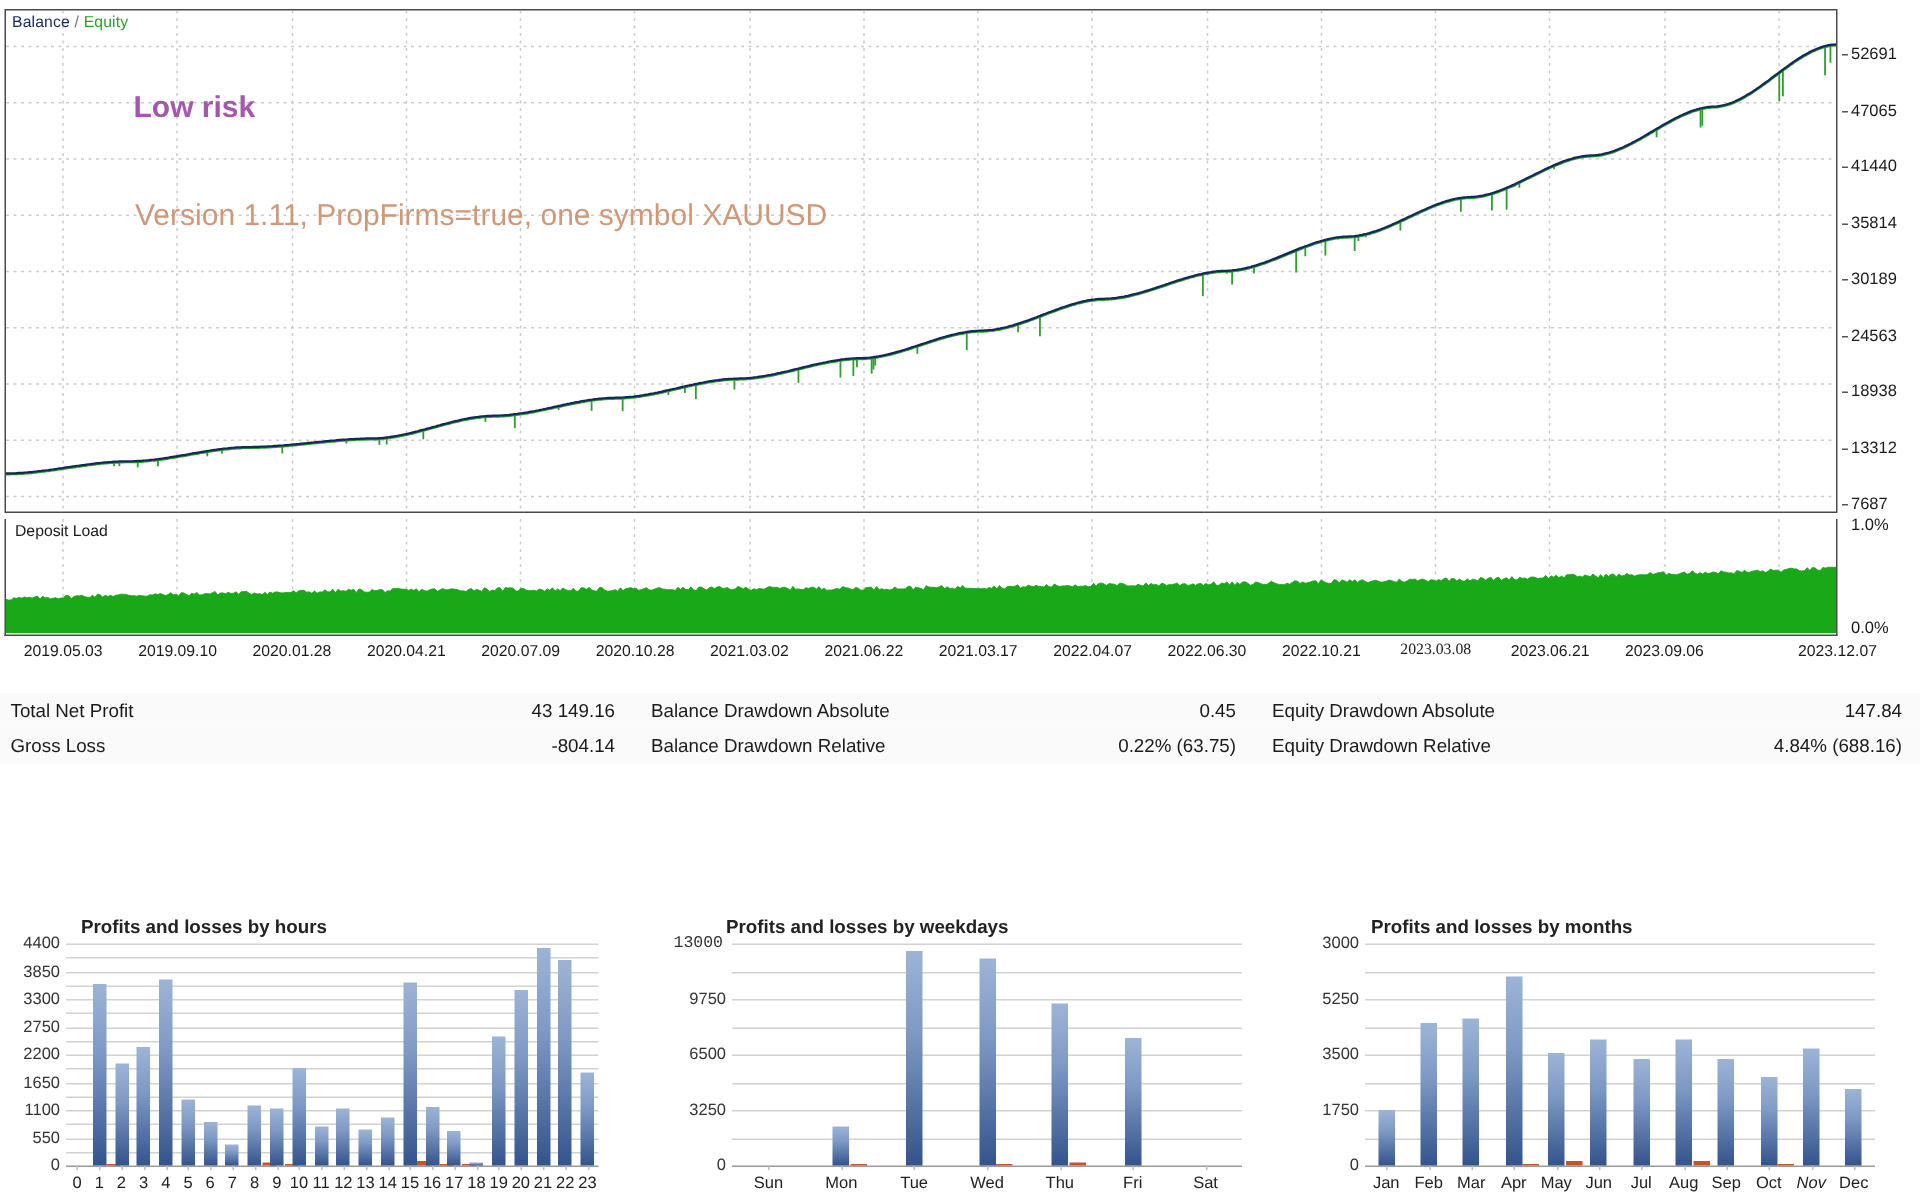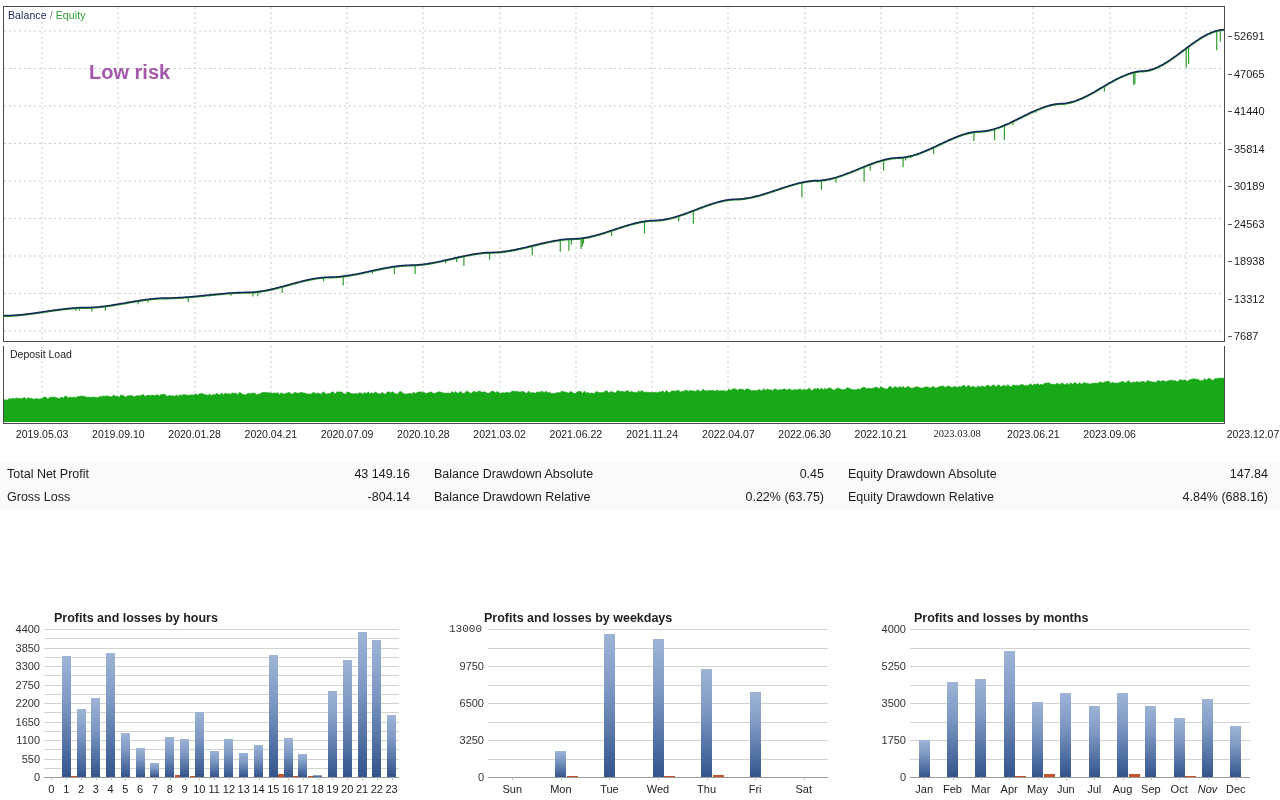--- a/index.html
+++ b/index.html
@@ -199,20 +199,21 @@
           <line x1="1216.3" x2="1216.3" y1="22.9" y2="34.8" stroke="#2e9e2e" stroke-width="1.2"></line>
           <path d="M0.0,309.2L1.2,309.2L2.4,309.2L3.7,309.1L4.9,309.1L6.1,309.1L7.3,309.0L8.5,308.9L9.8,308.9L11.0,308.8L12.2,308.7L13.4,308.6L14.6,308.5L15.9,308.4L17.1,308.3L18.3,308.1L19.5,308.0L20.7,307.9L22.0,307.7L23.2,307.6L24.4,307.4L25.6,307.3L26.8,307.1L28.1,307.0L29.3,306.8L30.5,306.6L31.7,306.5L32.9,306.3L34.2,306.1L35.4,305.9L36.6,305.8L37.8,305.6L39.0,305.4L40.3,305.2L41.5,305.0L42.7,304.9L43.9,304.7L45.1,304.5L46.4,304.3L47.6,304.1L48.8,304.0L50.0,303.8L51.2,303.6L52.5,303.5L53.7,303.3L54.9,303.1L56.1,303.0L57.3,302.8L58.6,302.7L59.8,302.5L61.0,302.4L62.2,302.3L63.4,302.1L64.7,302.0L65.9,301.9L67.1,301.8L68.3,301.7L69.5,301.6L70.8,301.5L72.0,301.4L73.2,301.3L74.4,301.3L75.6,301.2L76.9,301.2L78.1,301.2L79.3,301.1L80.5,301.1L81.7,301.1L83.0,301.1L84.2,301.1L85.4,301.0L86.6,301.0L87.8,300.9L89.1,300.9L90.3,300.8L91.5,300.7L92.7,300.6L93.9,300.5L95.2,300.4L96.4,300.2L97.6,300.1L98.8,300.0L100.0,299.8L101.3,299.7L102.5,299.5L103.7,299.3L104.9,299.2L106.1,299.0L107.4,298.8L108.6,298.6L109.8,298.4L111.0,298.2L112.2,298.0L113.5,297.8L114.7,297.6L115.9,297.4L117.1,297.2L118.3,297.0L119.6,296.8L120.8,296.6L122.0,296.4L123.2,296.1L124.4,295.9L125.7,295.7L126.9,295.5L128.1,295.3L129.3,295.1L130.5,294.9L131.8,294.7L133.0,294.5L134.2,294.3L135.4,294.1L136.6,293.9L137.9,293.7L139.1,293.5L140.3,293.4L141.5,293.2L142.7,293.0L144.0,292.9L145.2,292.7L146.4,292.6L147.6,292.5L148.8,292.3L150.1,292.2L151.3,292.1L152.5,292.0L153.7,291.9L154.9,291.8L156.2,291.8L157.4,291.7L158.6,291.6L159.8,291.6L161.0,291.6L162.3,291.6L163.5,291.6L164.7,291.5L165.9,291.5L167.1,291.5L168.4,291.5L169.6,291.4L170.8,291.4L172.0,291.3L173.2,291.3L174.5,291.2L175.7,291.2L176.9,291.1L178.1,291.0L179.3,290.9L180.6,290.8L181.8,290.7L183.0,290.7L184.2,290.6L185.4,290.5L186.7,290.4L187.9,290.3L189.1,290.1L190.3,290.0L191.5,289.9L192.8,289.8L194.0,289.7L195.2,289.6L196.4,289.4L197.6,289.3L198.9,289.2L200.1,289.1L201.3,288.9L202.5,288.8L203.7,288.7L205.0,288.6L206.2,288.4L207.4,288.3L208.6,288.2L209.8,288.1L211.1,288.0L212.3,287.8L213.5,287.7L214.7,287.6L215.9,287.5L217.2,287.4L218.4,287.3L219.6,287.2L220.8,287.0L222.0,286.9L223.3,286.8L224.5,286.7L225.7,286.7L226.9,286.6L228.1,286.5L229.4,286.4L230.6,286.3L231.8,286.3L233.0,286.2L234.2,286.1L235.5,286.1L236.7,286.0L237.9,286.0L239.1,286.0L240.3,285.9L241.6,285.9L242.8,285.9L244.0,285.9L245.2,285.9L246.4,285.8L247.7,285.8L248.9,285.7L250.1,285.6L251.3,285.5L252.5,285.4L253.8,285.2L255.0,285.1L256.2,284.9L257.4,284.7L258.6,284.5L259.9,284.3L261.1,284.1L262.3,283.9L263.5,283.6L264.7,283.4L266.0,283.1L267.2,282.9L268.4,282.6L269.6,282.3L270.8,282.0L272.1,281.7L273.3,281.4L274.5,281.1L275.7,280.7L276.9,280.4L278.2,280.1L279.4,279.8L280.6,279.4L281.8,279.1L283.0,278.8L284.3,278.4L285.5,278.1L286.7,277.8L287.9,277.4L289.1,277.1L290.4,276.7L291.6,276.4L292.8,276.1L294.0,275.8L295.2,275.5L296.5,275.1L297.7,274.8L298.9,274.5L300.1,274.2L301.3,274.0L302.6,273.7L303.8,273.4L305.0,273.1L306.2,272.9L307.4,272.7L308.7,272.4L309.9,272.2L311.1,272.0L312.3,271.8L313.5,271.6L314.8,271.5L316.0,271.3L317.2,271.2L318.4,271.1L319.6,271.0L320.9,270.9L322.1,270.8L323.3,270.8L324.5,270.7L325.7,270.7L327.0,270.7L328.2,270.7L329.4,270.6L330.6,270.5L331.8,270.5L333.1,270.4L334.3,270.3L335.5,270.2L336.7,270.0L337.9,269.9L339.2,269.7L340.4,269.6L341.6,269.4L342.8,269.2L344.0,269.1L345.3,268.9L346.5,268.7L347.7,268.5L348.9,268.2L350.1,268.0L351.4,267.8L352.6,267.6L353.8,267.3L355.0,267.1L356.2,266.8L357.5,266.6L358.7,266.3L359.9,266.1L361.1,265.8L362.3,265.5L363.6,265.3L364.8,265.0L366.0,264.7L367.2,264.5L368.4,264.2L369.7,264.0L370.9,263.7L372.1,263.4L373.3,263.2L374.5,262.9L375.8,262.7L377.0,262.4L378.2,262.2L379.4,261.9L380.6,261.7L381.9,261.5L383.1,261.2L384.3,261.0L385.5,260.8L386.7,260.6L388.0,260.4L389.2,260.2L390.4,260.1L391.6,259.9L392.8,259.7L394.1,259.6L395.3,259.4L396.5,259.3L397.7,259.2L398.9,259.1L400.2,259.0L401.4,258.9L402.6,258.9L403.8,258.8L405.0,258.8L406.3,258.7L407.5,258.7L408.7,258.7L409.9,258.7L411.1,258.6L412.4,258.5L413.6,258.4L414.8,258.3L416.0,258.2L417.2,258.1L418.5,258.0L419.7,257.8L420.9,257.6L422.1,257.5L423.3,257.3L424.6,257.1L425.8,256.9L427.0,256.7L428.2,256.5L429.4,256.2L430.7,256.0L431.9,255.8L433.1,255.5L434.3,255.3L435.5,255.0L436.8,254.8L438.0,254.5L439.2,254.2L440.4,253.9L441.6,253.7L442.9,253.4L444.1,253.1L445.3,252.8L446.5,252.6L447.7,252.3L449.0,252.0L450.2,251.7L451.4,251.4L452.6,251.2L453.8,250.9L455.1,250.6L456.3,250.3L457.5,250.1L458.7,249.8L459.9,249.5L461.2,249.3L462.4,249.0L463.6,248.8L464.8,248.6L466.0,248.3L467.3,248.1L468.5,247.9L469.7,247.7L470.9,247.5L472.1,247.3L473.4,247.1L474.6,247.0L475.8,246.8L477.0,246.7L478.2,246.5L479.5,246.4L480.7,246.3L481.9,246.2L483.1,246.1L484.3,246.1L485.6,246.0L486.8,246.0L488.0,246.0L489.2,245.9L490.4,245.9L491.7,245.8L492.9,245.8L494.1,245.7L495.3,245.6L496.5,245.5L497.8,245.4L499.0,245.2L500.2,245.1L501.4,244.9L502.6,244.7L503.9,244.5L505.1,244.3L506.3,244.1L507.5,243.9L508.7,243.7L510.0,243.5L511.2,243.2L512.4,243.0L513.6,242.7L514.8,242.4L516.1,242.2L517.3,241.9L518.5,241.6L519.7,241.3L520.9,241.1L522.2,240.8L523.4,240.5L524.6,240.2L525.8,239.9L527.0,239.6L528.3,239.3L529.5,239.0L530.7,238.7L531.9,238.4L533.1,238.1L534.4,237.8L535.6,237.5L536.8,237.2L538.0,236.9L539.2,236.6L540.5,236.4L541.7,236.1L542.9,235.8L544.1,235.6L545.3,235.3L546.6,235.1L547.8,234.8L549.0,234.6L550.2,234.4L551.4,234.2L552.7,234.0L553.9,233.8L555.1,233.6L556.3,233.4L557.5,233.2L558.8,233.1L560.0,232.9L561.2,232.8L562.4,232.7L563.6,232.6L564.9,232.5L566.1,232.5L567.3,232.4L568.5,232.4L569.7,232.4L571.0,232.3L572.2,232.3L573.4,232.2L574.6,232.1L575.8,232.0L577.1,231.8L578.3,231.7L579.5,231.5L580.7,231.3L581.9,231.1L583.2,230.9L584.4,230.6L585.6,230.4L586.8,230.1L588.0,229.8L589.3,229.5L590.5,229.2L591.7,228.9L592.9,228.5L594.1,228.2L595.4,227.9L596.6,227.5L597.8,227.1L599.0,226.8L600.2,226.4L601.5,226.0L602.7,225.6L603.9,225.2L605.1,224.8L606.3,224.4L607.6,224.0L608.8,223.6L610.0,223.2L611.2,222.8L612.4,222.4L613.7,222.0L614.9,221.6L616.1,221.2L617.3,220.8L618.5,220.4L619.8,220.0L621.0,219.6L622.2,219.2L623.4,218.9L624.6,218.5L625.9,218.2L627.1,217.8L628.3,217.5L629.5,217.2L630.7,216.9L632.0,216.6L633.2,216.3L634.4,216.0L635.6,215.7L636.8,215.5L638.1,215.3L639.3,215.1L640.5,214.9L641.7,214.7L642.9,214.5L644.2,214.4L645.4,214.3L646.6,214.2L647.8,214.1L649.0,214.0L650.3,214.0L651.5,214.0L652.7,213.9L653.9,213.8L655.1,213.7L656.4,213.6L657.6,213.5L658.8,213.3L660.0,213.1L661.2,212.9L662.5,212.7L663.7,212.4L664.9,212.1L666.1,211.9L667.3,211.6L668.6,211.2L669.8,210.9L671.0,210.6L672.2,210.2L673.4,209.8L674.7,209.4L675.9,209.0L677.1,208.6L678.3,208.2L679.5,207.8L680.8,207.4L682.0,206.9L683.2,206.5L684.4,206.0L685.6,205.6L686.9,205.1L688.1,204.6L689.3,204.2L690.5,203.7L691.7,203.2L693.0,202.8L694.2,202.3L695.4,201.8L696.6,201.4L697.8,200.9L699.1,200.5L700.3,200.0L701.5,199.6L702.7,199.1L703.9,198.7L705.2,198.3L706.4,197.9L707.6,197.5L708.8,197.1L710.0,196.7L711.3,196.3L712.5,196.0L713.7,195.6L714.9,195.3L716.1,195.0L717.4,194.7L718.6,194.4L719.8,194.2L721.0,193.9L722.2,193.7L723.5,193.5L724.7,193.3L725.9,193.2L727.1,193.0L728.3,192.9L729.6,192.9L730.8,192.8L732.0,192.8L733.2,192.7L734.4,192.7L735.7,192.6L736.9,192.5L738.1,192.4L739.3,192.3L740.5,192.1L741.8,191.9L743.0,191.7L744.2,191.5L745.4,191.3L746.6,191.0L747.9,190.8L749.1,190.5L750.3,190.2L751.5,189.9L752.7,189.6L754.0,189.3L755.2,189.0L756.4,188.6L757.6,188.3L758.8,187.9L760.1,187.5L761.3,187.2L762.5,186.8L763.7,186.4L764.9,186.0L766.2,185.6L767.4,185.2L768.6,184.8L769.8,184.4L771.0,184.0L772.3,183.6L773.5,183.2L774.7,182.8L775.9,182.3L777.1,181.9L778.4,181.5L779.6,181.1L780.8,180.7L782.0,180.3L783.2,180.0L784.5,179.6L785.7,179.2L786.9,178.8L788.1,178.5L789.3,178.1L790.6,177.8L791.8,177.5L793.0,177.1L794.2,176.8L795.4,176.5L796.7,176.3L797.9,176.0L799.1,175.7L800.3,175.5L801.5,175.3L802.8,175.1L804.0,174.9L805.2,174.7L806.4,174.6L807.6,174.4L808.9,174.3L810.1,174.2L811.3,174.1L812.5,174.1L813.7,174.1L815.0,174.0L816.2,174.0L817.4,173.9L818.6,173.7L819.8,173.6L821.1,173.4L822.3,173.2L823.5,173.0L824.7,172.7L825.9,172.5L827.2,172.2L828.4,171.9L829.6,171.6L830.8,171.2L832.0,170.9L833.3,170.5L834.5,170.1L835.7,169.7L836.9,169.3L838.1,168.9L839.4,168.5L840.6,168.0L841.8,167.6L843.0,167.1L844.2,166.6L845.5,166.2L846.7,165.7L847.9,165.2L849.1,164.7L850.3,164.2L851.6,163.7L852.8,163.2L854.0,162.7L855.2,162.2L856.4,161.7L857.7,161.2L858.9,160.7L860.1,160.2L861.3,159.7L862.5,159.2L863.8,158.7L865.0,158.3L866.2,157.8L867.4,157.4L868.6,156.9L869.9,156.5L871.1,156.0L872.3,155.6L873.5,155.2L874.7,154.9L876.0,154.5L877.2,154.1L878.4,153.8L879.6,153.5L880.8,153.2L882.1,152.9L883.3,152.6L884.5,152.4L885.7,152.1L886.9,151.9L888.2,151.8L889.4,151.6L890.6,151.5L891.8,151.4L893.0,151.3L894.3,151.3L895.5,151.2L896.7,151.2L897.9,151.1L899.1,151.0L900.4,150.8L901.6,150.6L902.8,150.4L904.0,150.2L905.2,149.9L906.5,149.6L907.7,149.3L908.9,149.0L910.1,148.6L911.3,148.2L912.6,147.9L913.8,147.4L915.0,147.0L916.2,146.6L917.4,146.1L918.7,145.6L919.9,145.1L921.1,144.6L922.3,144.1L923.5,143.6L924.8,143.0L926.0,142.5L927.2,141.9L928.4,141.4L929.6,140.8L930.9,140.2L932.1,139.7L933.3,139.1L934.5,138.5L935.7,137.9L937.0,137.4L938.2,136.8L939.4,136.2L940.6,135.6L941.8,135.1L943.1,134.5L944.3,133.9L945.5,133.4L946.7,132.9L947.9,132.3L949.2,131.8L950.4,131.3L951.6,130.8L952.8,130.3L954.0,129.8L955.3,129.4L956.5,128.9L957.7,128.5L958.9,128.1L960.1,127.7L961.4,127.4L962.6,127.0L963.8,126.7L965.0,126.4L966.2,126.1L967.5,125.9L968.7,125.7L969.9,125.5L971.1,125.3L972.3,125.2L973.6,125.1L974.8,125.0L976.0,125.0L977.2,124.9L978.4,124.8L979.7,124.7L980.9,124.6L982.1,124.4L983.3,124.2L984.5,124.0L985.8,123.7L987.0,123.4L988.2,123.1L989.4,122.8L990.6,122.4L991.9,122.0L993.1,121.6L994.3,121.2L995.5,120.8L996.7,120.3L998.0,119.8L999.2,119.3L1000.4,118.8L1001.6,118.3L1002.8,117.8L1004.1,117.2L1005.3,116.7L1006.5,116.1L1007.7,115.5L1008.9,114.9L1010.2,114.3L1011.4,113.7L1012.6,113.1L1013.8,112.5L1015.0,111.9L1016.3,111.3L1017.5,110.7L1018.7,110.1L1019.9,109.5L1021.1,108.9L1022.4,108.3L1023.6,107.7L1024.8,107.1L1026.0,106.5L1027.2,105.9L1028.5,105.3L1029.7,104.8L1030.9,104.2L1032.1,103.7L1033.3,103.2L1034.6,102.7L1035.8,102.2L1037.0,101.7L1038.2,101.2L1039.4,100.8L1040.7,100.4L1041.9,100.0L1043.1,99.6L1044.3,99.3L1045.5,98.9L1046.8,98.6L1048.0,98.3L1049.2,98.1L1050.4,97.9L1051.6,97.7L1052.9,97.5L1054.1,97.4L1055.3,97.3L1056.5,97.2L1057.7,97.2L1059.0,97.1L1060.2,97.0L1061.4,96.9L1062.6,96.7L1063.8,96.5L1065.1,96.2L1066.3,95.9L1067.5,95.6L1068.7,95.3L1069.9,94.9L1071.2,94.5L1072.4,94.1L1073.6,93.6L1074.8,93.1L1076.0,92.6L1077.3,92.1L1078.5,91.6L1079.7,91.0L1080.9,90.4L1082.1,89.8L1083.4,89.2L1084.6,88.5L1085.8,87.9L1087.0,87.2L1088.2,86.6L1089.5,85.9L1090.7,85.2L1091.9,84.5L1093.1,83.8L1094.3,83.1L1095.6,82.3L1096.8,81.6L1098.0,80.9L1099.2,80.2L1100.4,79.5L1101.7,78.8L1102.9,78.0L1104.1,77.3L1105.3,76.6L1106.5,75.9L1107.8,75.3L1109.0,74.6L1110.2,73.9L1111.4,73.3L1112.6,72.6L1113.9,72.0L1115.1,71.4L1116.3,70.8L1117.5,70.3L1118.7,69.7L1120.0,69.2L1121.2,68.7L1122.4,68.2L1123.6,67.7L1124.8,67.3L1126.1,66.9L1127.3,66.5L1128.5,66.2L1129.7,65.8L1130.9,65.6L1132.2,65.3L1133.4,65.1L1134.6,64.9L1135.8,64.8L1137.0,64.7L1138.3,64.6L1139.5,64.6L1140.7,64.5L1141.9,64.3L1143.1,64.1L1144.4,63.9L1145.6,63.6L1146.8,63.3L1148.0,62.9L1149.2,62.5L1150.5,62.1L1151.7,61.6L1152.9,61.1L1154.1,60.5L1155.3,59.9L1156.6,59.3L1157.8,58.6L1159.0,58.0L1160.2,57.2L1161.4,56.5L1162.7,55.8L1163.9,55.0L1165.1,54.2L1166.3,53.4L1167.5,52.5L1168.8,51.7L1170.0,50.8L1171.2,49.9L1172.4,49.1L1173.6,48.2L1174.9,47.3L1176.1,46.4L1177.3,45.4L1178.5,44.5L1179.7,43.6L1181.0,42.7L1182.2,41.8L1183.4,40.9L1184.6,40.0L1185.8,39.1L1187.1,38.2L1188.3,37.3L1189.5,36.4L1190.7,35.6L1191.9,34.7L1193.2,33.9L1194.4,33.1L1195.6,32.3L1196.8,31.6L1198.0,30.8L1199.3,30.1L1200.5,29.4L1201.7,28.8L1202.9,28.1L1204.1,27.5L1205.4,27.0L1206.6,26.4L1207.8,25.9L1209.0,25.5L1210.2,25.0L1211.5,24.6L1212.7,24.3L1213.9,24.0L1215.1,23.7L1216.3,23.5L1217.6,23.4L1218.8,23.3L1220.0,23.2" fill="none" stroke="#2e9e2e" stroke-width="1.6"></path>
           <path d="M0.0,308.6L1.2,308.6L2.4,308.6L3.7,308.5L4.9,308.5L6.1,308.5L7.3,308.4L8.5,308.3L9.8,308.3L11.0,308.2L12.2,308.1L13.4,308.0L14.6,307.9L15.9,307.8L17.1,307.7L18.3,307.5L19.5,307.4L20.7,307.3L22.0,307.1L23.2,307.0L24.4,306.8L25.6,306.7L26.8,306.5L28.1,306.4L29.3,306.2L30.5,306.0L31.7,305.9L32.9,305.7L34.2,305.5L35.4,305.3L36.6,305.2L37.8,305.0L39.0,304.8L40.3,304.6L41.5,304.4L42.7,304.3L43.9,304.1L45.1,303.9L46.4,303.7L47.6,303.5L48.8,303.4L50.0,303.2L51.2,303.0L52.5,302.9L53.7,302.7L54.9,302.5L56.1,302.4L57.3,302.2L58.6,302.1L59.8,301.9L61.0,301.8L62.2,301.7L63.4,301.5L64.7,301.4L65.9,301.3L67.1,301.2L68.3,301.1L69.5,301.0L70.8,300.9L72.0,300.8L73.2,300.7L74.4,300.7L75.6,300.6L76.9,300.6L78.1,300.6L79.3,300.5L80.5,300.5L81.7,300.5L83.0,300.5L84.2,300.5L85.4,300.4L86.6,300.4L87.8,300.3L89.1,300.3L90.3,300.2L91.5,300.1L92.7,300.0L93.9,299.9L95.2,299.8L96.4,299.6L97.6,299.5L98.8,299.4L100.0,299.2L101.3,299.1L102.5,298.9L103.7,298.7L104.9,298.6L106.1,298.4L107.4,298.2L108.6,298.0L109.8,297.8L111.0,297.6L112.2,297.4L113.5,297.2L114.7,297.0L115.9,296.8L117.1,296.6L118.3,296.4L119.6,296.2L120.8,296.0L122.0,295.8L123.2,295.5L124.4,295.3L125.7,295.1L126.9,294.9L128.1,294.7L129.3,294.5L130.5,294.3L131.8,294.1L133.0,293.9L134.2,293.7L135.4,293.5L136.6,293.3L137.9,293.1L139.1,292.9L140.3,292.8L141.5,292.6L142.7,292.4L144.0,292.3L145.2,292.1L146.4,292.0L147.6,291.9L148.8,291.7L150.1,291.6L151.3,291.5L152.5,291.4L153.7,291.3L154.9,291.2L156.2,291.2L157.4,291.1L158.6,291.0L159.8,291.0L161.0,291.0L162.3,291.0L163.5,291.0L164.7,290.9L165.9,290.9L167.1,290.9L168.4,290.9L169.6,290.8L170.8,290.8L172.0,290.7L173.2,290.7L174.5,290.6L175.7,290.6L176.9,290.5L178.1,290.4L179.3,290.3L180.6,290.2L181.8,290.1L183.0,290.1L184.2,290.0L185.4,289.9L186.7,289.8L187.9,289.7L189.1,289.5L190.3,289.4L191.5,289.3L192.8,289.2L194.0,289.1L195.2,289.0L196.4,288.8L197.6,288.7L198.9,288.6L200.1,288.5L201.3,288.3L202.5,288.2L203.7,288.1L205.0,288.0L206.2,287.8L207.4,287.7L208.6,287.6L209.8,287.5L211.1,287.4L212.3,287.2L213.5,287.1L214.7,287.0L215.9,286.9L217.2,286.8L218.4,286.7L219.6,286.6L220.8,286.4L222.0,286.3L223.3,286.2L224.5,286.1L225.7,286.1L226.9,286.0L228.1,285.9L229.4,285.8L230.6,285.7L231.8,285.7L233.0,285.6L234.2,285.5L235.5,285.5L236.7,285.4L237.9,285.4L239.1,285.4L240.3,285.3L241.6,285.3L242.8,285.3L244.0,285.3L245.2,285.3L246.4,285.2L247.7,285.2L248.9,285.1L250.1,285.0L251.3,284.9L252.5,284.8L253.8,284.6L255.0,284.5L256.2,284.3L257.4,284.1L258.6,283.9L259.9,283.7L261.1,283.5L262.3,283.3L263.5,283.0L264.7,282.8L266.0,282.5L267.2,282.3L268.4,282.0L269.6,281.7L270.8,281.4L272.1,281.1L273.3,280.8L274.5,280.5L275.7,280.1L276.9,279.8L278.2,279.5L279.4,279.2L280.6,278.8L281.8,278.5L283.0,278.2L284.3,277.8L285.5,277.5L286.7,277.2L287.9,276.8L289.1,276.5L290.4,276.1L291.6,275.8L292.8,275.5L294.0,275.2L295.2,274.9L296.5,274.5L297.7,274.2L298.9,273.9L300.1,273.6L301.3,273.4L302.6,273.1L303.8,272.8L305.0,272.5L306.2,272.3L307.4,272.1L308.7,271.8L309.9,271.6L311.1,271.4L312.3,271.2L313.5,271.0L314.8,270.9L316.0,270.7L317.2,270.6L318.4,270.5L319.6,270.4L320.9,270.3L322.1,270.2L323.3,270.2L324.5,270.1L325.7,270.1L327.0,270.1L328.2,270.1L329.4,270.0L330.6,269.9L331.8,269.9L333.1,269.8L334.3,269.7L335.5,269.6L336.7,269.4L337.9,269.3L339.2,269.1L340.4,269.0L341.6,268.8L342.8,268.6L344.0,268.5L345.3,268.3L346.5,268.1L347.7,267.9L348.9,267.6L350.1,267.4L351.4,267.2L352.6,267.0L353.8,266.7L355.0,266.5L356.2,266.2L357.5,266.0L358.7,265.7L359.9,265.5L361.1,265.2L362.3,264.9L363.6,264.7L364.8,264.4L366.0,264.1L367.2,263.9L368.4,263.6L369.7,263.4L370.9,263.1L372.1,262.8L373.3,262.6L374.5,262.3L375.8,262.1L377.0,261.8L378.2,261.6L379.4,261.3L380.6,261.1L381.9,260.9L383.1,260.6L384.3,260.4L385.5,260.2L386.7,260.0L388.0,259.8L389.2,259.6L390.4,259.5L391.6,259.3L392.8,259.1L394.1,259.0L395.3,258.8L396.5,258.7L397.7,258.6L398.9,258.5L400.2,258.4L401.4,258.3L402.6,258.3L403.8,258.2L405.0,258.2L406.3,258.1L407.5,258.1L408.7,258.1L409.9,258.1L411.1,258.0L412.4,257.9L413.6,257.8L414.8,257.7L416.0,257.6L417.2,257.5L418.5,257.4L419.7,257.2L420.9,257.0L422.1,256.9L423.3,256.7L424.6,256.5L425.8,256.3L427.0,256.1L428.2,255.9L429.4,255.6L430.7,255.4L431.9,255.2L433.1,254.9L434.3,254.7L435.5,254.4L436.8,254.2L438.0,253.9L439.2,253.6L440.4,253.3L441.6,253.1L442.9,252.8L444.1,252.5L445.3,252.2L446.5,252.0L447.7,251.7L449.0,251.4L450.2,251.1L451.4,250.8L452.6,250.6L453.8,250.3L455.1,250.0L456.3,249.7L457.5,249.5L458.7,249.2L459.9,248.9L461.2,248.7L462.4,248.4L463.6,248.2L464.8,248.0L466.0,247.7L467.3,247.5L468.5,247.3L469.7,247.1L470.9,246.9L472.1,246.7L473.4,246.5L474.6,246.4L475.8,246.2L477.0,246.1L478.2,245.9L479.5,245.8L480.7,245.7L481.9,245.6L483.1,245.5L484.3,245.5L485.6,245.4L486.8,245.4L488.0,245.4L489.2,245.3L490.4,245.3L491.7,245.2L492.9,245.2L494.1,245.1L495.3,245.0L496.5,244.9L497.8,244.8L499.0,244.6L500.2,244.5L501.4,244.3L502.6,244.1L503.9,243.9L505.1,243.7L506.3,243.5L507.5,243.3L508.7,243.1L510.0,242.9L511.2,242.6L512.4,242.4L513.6,242.1L514.8,241.8L516.1,241.6L517.3,241.3L518.5,241.0L519.7,240.7L520.9,240.5L522.2,240.2L523.4,239.9L524.6,239.6L525.8,239.3L527.0,239.0L528.3,238.7L529.5,238.4L530.7,238.1L531.9,237.8L533.1,237.5L534.4,237.2L535.6,236.9L536.8,236.6L538.0,236.3L539.2,236.0L540.5,235.8L541.7,235.5L542.9,235.2L544.1,235.0L545.3,234.7L546.6,234.5L547.8,234.2L549.0,234.0L550.2,233.8L551.4,233.6L552.7,233.4L553.9,233.2L555.1,233.0L556.3,232.8L557.5,232.6L558.8,232.5L560.0,232.3L561.2,232.2L562.4,232.1L563.6,232.0L564.9,231.9L566.1,231.9L567.3,231.8L568.5,231.8L569.7,231.8L571.0,231.7L572.2,231.7L573.4,231.6L574.6,231.5L575.8,231.4L577.1,231.2L578.3,231.1L579.5,230.9L580.7,230.7L581.9,230.5L583.2,230.3L584.4,230.0L585.6,229.8L586.8,229.5L588.0,229.2L589.3,228.9L590.5,228.6L591.7,228.3L592.9,227.9L594.1,227.6L595.4,227.3L596.6,226.9L597.8,226.5L599.0,226.2L600.2,225.8L601.5,225.4L602.7,225.0L603.9,224.6L605.1,224.2L606.3,223.8L607.6,223.4L608.8,223.0L610.0,222.6L611.2,222.2L612.4,221.8L613.7,221.4L614.9,221.0L616.1,220.6L617.3,220.2L618.5,219.8L619.8,219.4L621.0,219.0L622.2,218.6L623.4,218.3L624.6,217.9L625.9,217.6L627.1,217.2L628.3,216.9L629.5,216.6L630.7,216.3L632.0,216.0L633.2,215.7L634.4,215.4L635.6,215.1L636.8,214.9L638.1,214.7L639.3,214.5L640.5,214.3L641.7,214.1L642.9,213.9L644.2,213.8L645.4,213.7L646.6,213.6L647.8,213.5L649.0,213.4L650.3,213.4L651.5,213.4L652.7,213.3L653.9,213.2L655.1,213.1L656.4,213.0L657.6,212.9L658.8,212.7L660.0,212.5L661.2,212.3L662.5,212.1L663.7,211.8L664.9,211.5L666.1,211.3L667.3,211.0L668.6,210.6L669.8,210.3L671.0,210.0L672.2,209.6L673.4,209.2L674.7,208.8L675.9,208.4L677.1,208.0L678.3,207.6L679.5,207.2L680.8,206.8L682.0,206.3L683.2,205.9L684.4,205.4L685.6,205.0L686.9,204.5L688.1,204.0L689.3,203.6L690.5,203.1L691.7,202.6L693.0,202.2L694.2,201.7L695.4,201.2L696.6,200.8L697.8,200.3L699.1,199.9L700.3,199.4L701.5,199.0L702.7,198.5L703.9,198.1L705.2,197.7L706.4,197.3L707.6,196.9L708.8,196.5L710.0,196.1L711.3,195.7L712.5,195.4L713.7,195.0L714.9,194.7L716.1,194.4L717.4,194.1L718.6,193.8L719.8,193.6L721.0,193.3L722.2,193.1L723.5,192.9L724.7,192.7L725.9,192.6L727.1,192.4L728.3,192.3L729.6,192.3L730.8,192.2L732.0,192.2L733.2,192.1L734.4,192.1L735.7,192.0L736.9,191.9L738.1,191.8L739.3,191.7L740.5,191.5L741.8,191.3L743.0,191.1L744.2,190.9L745.4,190.7L746.6,190.4L747.9,190.2L749.1,189.9L750.3,189.6L751.5,189.3L752.7,189.0L754.0,188.7L755.2,188.4L756.4,188.0L757.6,187.7L758.8,187.3L760.1,186.9L761.3,186.6L762.5,186.2L763.7,185.8L764.9,185.4L766.2,185.0L767.4,184.6L768.6,184.2L769.8,183.8L771.0,183.4L772.3,183.0L773.5,182.6L774.7,182.2L775.9,181.7L777.1,181.3L778.4,180.9L779.6,180.5L780.8,180.1L782.0,179.7L783.2,179.4L784.5,179.0L785.7,178.6L786.9,178.2L788.1,177.9L789.3,177.5L790.6,177.2L791.8,176.9L793.0,176.5L794.2,176.2L795.4,175.9L796.7,175.7L797.9,175.4L799.1,175.1L800.3,174.9L801.5,174.7L802.8,174.5L804.0,174.3L805.2,174.1L806.4,174.0L807.6,173.8L808.9,173.7L810.1,173.6L811.3,173.5L812.5,173.5L813.7,173.5L815.0,173.4L816.2,173.4L817.4,173.3L818.6,173.1L819.8,173.0L821.1,172.8L822.3,172.6L823.5,172.4L824.7,172.1L825.9,171.9L827.2,171.6L828.4,171.3L829.6,171.0L830.8,170.6L832.0,170.3L833.3,169.9L834.5,169.5L835.7,169.1L836.9,168.7L838.1,168.3L839.4,167.9L840.6,167.4L841.8,167.0L843.0,166.5L844.2,166.0L845.5,165.6L846.7,165.1L847.9,164.6L849.1,164.1L850.3,163.6L851.6,163.1L852.8,162.6L854.0,162.1L855.2,161.6L856.4,161.1L857.7,160.6L858.9,160.1L860.1,159.6L861.3,159.1L862.5,158.6L863.8,158.1L865.0,157.7L866.2,157.2L867.4,156.8L868.6,156.3L869.9,155.9L871.1,155.4L872.3,155.0L873.5,154.6L874.7,154.3L876.0,153.9L877.2,153.5L878.4,153.2L879.6,152.9L880.8,152.6L882.1,152.3L883.3,152.0L884.5,151.8L885.7,151.5L886.9,151.3L888.2,151.2L889.4,151.0L890.6,150.9L891.8,150.8L893.0,150.7L894.3,150.7L895.5,150.6L896.7,150.6L897.9,150.5L899.1,150.4L900.4,150.2L901.6,150.0L902.8,149.8L904.0,149.6L905.2,149.3L906.5,149.0L907.7,148.7L908.9,148.4L910.1,148.0L911.3,147.6L912.6,147.3L913.8,146.8L915.0,146.4L916.2,146.0L917.4,145.5L918.7,145.0L919.9,144.5L921.1,144.0L922.3,143.5L923.5,143.0L924.8,142.4L926.0,141.9L927.2,141.3L928.4,140.8L929.6,140.2L930.9,139.6L932.1,139.1L933.3,138.5L934.5,137.9L935.7,137.3L937.0,136.8L938.2,136.2L939.4,135.6L940.6,135.0L941.8,134.5L943.1,133.9L944.3,133.3L945.5,132.8L946.7,132.3L947.9,131.7L949.2,131.2L950.4,130.7L951.6,130.2L952.8,129.7L954.0,129.2L955.3,128.8L956.5,128.3L957.7,127.9L958.9,127.5L960.1,127.1L961.4,126.8L962.6,126.4L963.8,126.1L965.0,125.8L966.2,125.5L967.5,125.3L968.7,125.1L969.9,124.9L971.1,124.7L972.3,124.6L973.6,124.5L974.8,124.4L976.0,124.4L977.2,124.3L978.4,124.2L979.7,124.1L980.9,124.0L982.1,123.8L983.3,123.6L984.5,123.4L985.8,123.1L987.0,122.8L988.2,122.5L989.4,122.2L990.6,121.8L991.9,121.4L993.1,121.0L994.3,120.6L995.5,120.2L996.7,119.7L998.0,119.2L999.2,118.7L1000.4,118.2L1001.6,117.7L1002.8,117.2L1004.1,116.6L1005.3,116.1L1006.5,115.5L1007.7,114.9L1008.9,114.3L1010.2,113.7L1011.4,113.1L1012.6,112.5L1013.8,111.9L1015.0,111.3L1016.3,110.7L1017.5,110.1L1018.7,109.5L1019.9,108.9L1021.1,108.3L1022.4,107.7L1023.6,107.1L1024.8,106.5L1026.0,105.9L1027.2,105.3L1028.5,104.7L1029.7,104.2L1030.9,103.6L1032.1,103.1L1033.3,102.6L1034.6,102.1L1035.8,101.6L1037.0,101.1L1038.2,100.6L1039.4,100.2L1040.7,99.8L1041.9,99.4L1043.1,99.0L1044.3,98.7L1045.5,98.3L1046.8,98.0L1048.0,97.7L1049.2,97.5L1050.4,97.3L1051.6,97.1L1052.9,96.9L1054.1,96.8L1055.3,96.7L1056.5,96.6L1057.7,96.6L1059.0,96.5L1060.2,96.4L1061.4,96.3L1062.6,96.1L1063.8,95.9L1065.1,95.6L1066.3,95.3L1067.5,95.0L1068.7,94.7L1069.9,94.3L1071.2,93.9L1072.4,93.5L1073.6,93.0L1074.8,92.5L1076.0,92.0L1077.3,91.5L1078.5,91.0L1079.7,90.4L1080.9,89.8L1082.1,89.2L1083.4,88.6L1084.6,87.9L1085.8,87.3L1087.0,86.6L1088.2,86.0L1089.5,85.3L1090.7,84.6L1091.9,83.9L1093.1,83.2L1094.3,82.5L1095.6,81.7L1096.8,81.0L1098.0,80.3L1099.2,79.6L1100.4,78.9L1101.7,78.2L1102.9,77.4L1104.1,76.7L1105.3,76.0L1106.5,75.3L1107.8,74.7L1109.0,74.0L1110.2,73.3L1111.4,72.7L1112.6,72.0L1113.9,71.4L1115.1,70.8L1116.3,70.2L1117.5,69.7L1118.7,69.1L1120.0,68.6L1121.2,68.1L1122.4,67.6L1123.6,67.1L1124.8,66.7L1126.1,66.3L1127.3,65.9L1128.5,65.6L1129.7,65.2L1130.9,65.0L1132.2,64.7L1133.4,64.5L1134.6,64.3L1135.8,64.2L1137.0,64.1L1138.3,64.0L1139.5,64.0L1140.7,63.9L1141.9,63.7L1143.1,63.5L1144.4,63.3L1145.6,63.0L1146.8,62.7L1148.0,62.3L1149.2,61.9L1150.5,61.5L1151.7,61.0L1152.9,60.5L1154.1,59.9L1155.3,59.3L1156.6,58.7L1157.8,58.0L1159.0,57.4L1160.2,56.6L1161.4,55.9L1162.7,55.2L1163.9,54.4L1165.1,53.6L1166.3,52.8L1167.5,51.9L1168.8,51.1L1170.0,50.2L1171.2,49.3L1172.4,48.5L1173.6,47.6L1174.9,46.7L1176.1,45.8L1177.3,44.8L1178.5,43.9L1179.7,43.0L1181.0,42.1L1182.2,41.2L1183.4,40.3L1184.6,39.4L1185.8,38.5L1187.1,37.6L1188.3,36.7L1189.5,35.8L1190.7,35.0L1191.9,34.1L1193.2,33.3L1194.4,32.5L1195.6,31.7L1196.8,31.0L1198.0,30.2L1199.3,29.5L1200.5,28.8L1201.7,28.2L1202.9,27.5L1204.1,26.9L1205.4,26.4L1206.6,25.8L1207.8,25.3L1209.0,24.9L1210.2,24.4L1211.5,24.0L1212.7,23.7L1213.9,23.4L1215.1,23.1L1216.3,22.9L1217.6,22.8L1218.8,22.7L1220.0,22.6" fill="none" stroke="#15285a" stroke-width="1.5"></path>
         </svg>
       <div class="legend">
         <span class="bal">Balance</span>
         <span class="sep">/</span>
         <span class="eq">Equity</span>
       </div>
       <div class="ann ann-title">Low risk</div>
+      <div class="ann ann-l2">Version 1.11, PropFirms=true, one symbol XAUUSD</div>
     </div>
     <div class="yaxis-main" id="yAxisMain">
         <span style="top: 30px;">52691</span>
         <div style="position: absolute; left: 0px; width: 4px; height: 1px; background: rgb(85, 85, 85); top: 30px;"></div>
         <span style="top: 67.5px;">47065</span>
         <div style="position: absolute; left: 0px; width: 4px; height: 1px; background: rgb(85, 85, 85); top: 67.5px;"></div>
         <span style="top: 105px;">41440</span>
         <div style="position: absolute; left: 0px; width: 4px; height: 1px; background: rgb(85, 85, 85); top: 105px;"></div>
         <span style="top: 142.5px;">35814</span>
         <div style="position: absolute; left: 0px; width: 4px; height: 1px; background: rgb(85, 85, 85); top: 142.5px;"></div>
@@ -245,39 +246,43 @@
           <line x1="801" x2="801" y1="0" y2="76" stroke="#cccccc" stroke-width="1" stroke-dasharray="2,3"></line>
           <line x1="877" x2="877" y1="0" y2="76" stroke="#cccccc" stroke-width="1" stroke-dasharray="2,3"></line>
           <line x1="953" x2="953" y1="0" y2="76" stroke="#cccccc" stroke-width="1" stroke-dasharray="2,3"></line>
           <line x1="1029" x2="1029" y1="0" y2="76" stroke="#cccccc" stroke-width="1" stroke-dasharray="2,3"></line>
           <line x1="1106" x2="1106" y1="0" y2="76" stroke="#cccccc" stroke-width="1" stroke-dasharray="2,3"></line>
           <line x1="1182" x2="1182" y1="0" y2="76" stroke="#cccccc" stroke-width="1" stroke-dasharray="2,3"></line>
           <path d="M0,76L0.0,53.7L1.7,54.0L3.5,54.0L5.2,52.5L7.0,53.0L8.7,52.2L10.5,52.8L12.2,52.0L13.9,52.5L15.7,52.2L17.4,52.8L19.2,52.0L20.9,51.4L22.7,53.4L24.4,51.5L26.1,52.6L27.9,52.3L29.6,53.3L31.4,52.8L33.1,52.5L34.9,53.2L36.6,52.7L38.3,52.6L40.1,50.9L41.8,51.1L43.6,53.1L45.3,51.7L47.1,51.1L48.8,51.3L50.5,50.9L52.3,51.7L54.0,52.2L55.8,52.5L57.5,50.8L59.3,52.2L61.0,50.1L62.7,50.5L64.5,52.1L66.2,50.9L68.0,51.7L69.7,50.9L71.5,51.7L73.2,50.8L74.9,50.6L76.7,50.1L78.4,50.2L80.2,50.3L81.9,50.9L83.7,51.2L85.4,51.1L87.1,51.5L88.9,50.9L90.6,51.2L92.4,51.4L94.1,51.5L95.9,50.5L97.6,50.7L99.3,49.9L101.1,50.4L102.8,49.7L104.6,50.3L106.3,51.0L108.1,50.4L109.8,49.1L111.5,50.5L113.3,50.1L115.0,51.4L116.8,49.1L118.5,49.3L120.3,50.3L122.0,51.2L123.7,49.5L125.5,50.1L127.2,49.0L129.0,50.6L130.7,50.6L132.5,49.8L134.2,49.7L135.9,50.0L137.7,49.1L139.4,48.4L141.2,50.7L142.9,49.3L144.7,49.3L146.4,49.8L148.1,48.9L149.9,49.6L151.6,49.5L153.4,48.5L155.1,50.3L156.9,48.4L158.6,48.5L160.3,48.1L162.1,49.6L163.8,50.3L165.6,49.3L167.3,50.0L169.1,49.8L170.8,50.4L172.5,48.9L174.3,50.3L176.0,48.7L177.8,49.5L179.5,48.6L181.3,48.7L183.0,49.2L184.7,49.3L186.5,49.0L188.2,49.0L190.0,49.0L191.7,47.8L193.5,49.2L195.2,47.9L196.9,47.7L198.7,47.6L200.4,48.8L202.2,48.6L203.9,49.5L205.7,48.0L207.4,49.5L209.1,48.6L210.9,48.7L212.6,47.2L214.4,48.5L216.1,48.7L217.9,46.8L219.6,49.2L221.3,46.9L223.1,48.0L224.8,47.8L226.6,48.2L228.3,46.9L230.1,47.5L231.8,46.9L233.5,49.1L235.3,46.6L237.0,47.1L238.8,48.6L240.5,48.8L242.3,48.7L244.0,47.0L245.7,47.8L247.5,47.6L249.2,47.0L251.0,47.2L252.7,49.0L254.5,47.9L256.2,48.0L257.9,46.4L259.7,46.4L261.4,46.4L263.2,46.6L264.9,46.9L266.7,46.8L268.4,47.6L270.1,46.8L271.9,47.6L273.6,46.5L275.4,48.7L277.1,46.8L278.9,47.7L280.6,48.1L282.3,47.3L284.1,46.7L285.8,46.5L287.6,48.2L289.3,47.4L291.1,46.3L292.8,47.1L294.5,47.2L296.3,46.6L298.0,46.6L299.8,46.9L301.5,47.3L303.3,48.0L305.0,47.9L306.7,48.3L308.5,46.9L310.2,46.4L312.0,48.0L313.7,46.9L315.5,47.5L317.2,48.3L318.9,45.9L320.7,46.7L322.4,48.3L324.2,47.4L325.9,47.8L327.7,45.9L329.4,45.9L331.1,48.2L332.9,45.7L334.6,46.0L336.4,45.9L338.1,46.1L339.9,48.0L341.6,48.0L343.3,46.1L345.1,46.3L346.8,47.4L348.6,47.8L350.3,47.7L352.1,47.5L353.8,48.0L355.5,46.7L357.3,47.2L359.0,48.1L360.8,46.6L362.5,47.5L364.3,45.9L366.0,48.1L367.7,46.6L369.5,47.8L371.2,46.0L373.0,47.1L374.7,47.7L376.5,47.9L378.2,46.2L379.9,48.1L381.7,48.0L383.4,45.9L385.2,45.9L386.9,46.9L388.7,45.7L390.4,47.2L392.1,47.9L393.9,48.1L395.6,45.7L397.4,45.7L399.1,47.4L400.9,48.1L402.6,48.0L404.3,47.7L406.1,47.1L407.8,48.2L409.6,45.9L411.3,47.7L413.1,46.5L414.8,46.1L416.5,45.8L418.3,46.4L420.0,46.2L421.8,47.5L423.5,47.1L425.3,46.5L427.0,45.8L428.7,47.1L430.5,47.5L432.2,46.8L434.0,46.1L435.7,45.7L437.5,46.6L439.2,46.8L440.9,47.2L442.7,47.1L444.4,47.1L446.2,47.6L447.9,45.5L449.7,47.0L451.4,45.5L453.1,47.0L454.9,47.0L456.6,45.2L458.4,47.3L460.1,47.7L461.9,45.4L463.6,45.4L465.3,46.5L467.1,47.4L468.8,45.9L470.6,45.3L472.3,46.5L474.1,45.4L475.8,45.0L477.5,46.2L479.3,46.1L481.0,45.7L482.8,47.0L484.5,47.2L486.3,46.5L488.0,45.0L489.7,45.6L491.5,46.7L493.2,45.4L495.0,46.8L496.7,47.6L498.5,46.5L500.2,47.1L501.9,46.4L503.7,46.5L505.4,46.9L507.2,45.8L508.9,45.0L510.7,45.5L512.4,45.6L514.1,45.5L515.9,46.3L517.6,45.6L519.4,45.5L521.1,46.4L522.9,47.5L524.6,44.9L526.3,46.9L528.1,46.6L529.8,46.9L531.6,47.1L533.3,45.8L535.1,46.4L536.8,45.5L538.5,45.5L540.3,46.7L542.0,45.1L543.8,47.0L545.5,46.2L547.3,47.6L549.0,47.3L550.7,47.4L552.5,46.7L554.2,46.4L556.0,46.9L557.7,45.0L559.5,45.8L561.2,46.0L562.9,46.6L564.7,47.1L566.4,45.6L568.2,46.1L569.9,47.5L571.7,47.3L573.4,45.7L575.1,45.6L576.9,45.4L578.6,47.5L580.4,45.0L582.1,47.1L583.9,46.5L585.6,47.2L587.3,46.9L589.1,47.4L590.8,46.9L592.6,45.3L594.3,46.6L596.1,46.6L597.8,46.6L599.5,46.6L601.3,45.0L603.0,44.8L604.8,47.1L606.5,45.4L608.3,45.9L610.0,46.4L611.7,47.1L613.5,44.5L615.2,45.3L617.0,45.5L618.7,45.5L620.5,45.9L622.2,45.1L623.9,44.4L625.7,46.5L627.4,45.2L629.2,46.3L630.9,46.2L632.7,46.8L634.4,44.9L636.1,46.0L637.9,44.4L639.6,46.1L641.4,46.2L643.1,46.2L644.9,46.3L646.6,46.4L648.3,46.3L650.1,46.6L651.8,46.2L653.6,46.7L655.3,45.7L657.1,46.2L658.8,44.8L660.5,46.7L662.3,44.4L664.0,46.1L665.8,46.6L667.5,45.1L669.3,44.9L671.0,45.2L672.7,44.8L674.5,43.9L676.2,46.2L678.0,45.2L679.7,45.4L681.5,44.1L683.2,44.7L684.9,45.2L686.7,44.2L688.4,44.9L690.2,45.0L691.9,45.4L693.7,43.7L695.4,45.1L697.1,45.4L698.9,43.3L700.6,44.4L702.4,45.0L704.1,44.7L705.9,44.6L707.6,44.4L709.3,44.6L711.1,45.2L712.8,43.9L714.6,45.1L716.3,44.8L718.1,44.8L719.8,44.4L721.5,45.2L723.3,44.9L725.0,42.9L726.8,44.6L728.5,43.0L730.3,42.7L732.0,43.3L733.7,44.3L735.5,43.0L737.2,43.3L739.0,43.5L740.7,44.4L742.5,42.8L744.2,42.9L745.9,43.7L747.7,44.7L749.4,44.6L751.2,44.5L752.9,44.7L754.7,43.5L756.4,44.2L758.1,44.7L759.9,42.6L761.6,44.4L763.4,43.0L765.1,43.9L766.9,43.7L768.6,44.7L770.3,42.9L772.1,43.3L773.8,44.3L775.6,43.7L777.3,43.9L779.1,43.3L780.8,42.7L782.5,44.3L784.3,43.3L786.0,43.1L787.8,44.3L789.5,44.0L791.3,43.2L793.0,44.2L794.7,43.3L796.5,42.9L798.2,44.4L800.0,43.0L801.7,43.9L803.5,43.4L805.2,41.9L806.9,44.2L808.7,44.2L810.4,42.6L812.2,43.2L813.9,42.0L815.7,44.0L817.4,41.9L819.1,44.1L820.9,42.3L822.6,43.6L824.4,42.0L826.1,41.9L827.9,42.9L829.6,44.2L831.3,43.6L833.1,42.0L834.8,42.4L836.6,43.1L838.3,43.7L840.1,43.7L841.8,42.9L843.5,41.5L845.3,42.5L847.0,43.1L848.8,43.8L850.5,43.7L852.3,43.8L854.0,42.8L855.7,43.5L857.5,42.3L859.2,41.2L861.0,41.5L862.7,43.0L864.5,42.0L866.2,42.8L867.9,42.4L869.7,42.0L871.4,41.3L873.2,41.2L874.9,43.1L876.7,40.7L878.4,41.6L880.1,42.5L881.9,43.0L883.6,42.9L885.4,40.4L887.1,40.8L888.9,42.7L890.6,40.6L892.3,41.2L894.1,42.1L895.8,40.5L897.6,41.7L899.3,40.5L901.1,42.3L902.8,40.9L904.5,40.6L906.3,41.7L908.0,42.4L909.8,41.7L911.5,41.1L913.3,40.8L915.0,41.5L916.7,42.1L918.5,41.9L920.2,41.5L922.0,40.7L923.7,41.1L925.5,41.8L927.2,42.1L928.9,40.0L930.7,41.7L932.4,42.1L934.2,41.2L935.9,40.2L937.7,40.3L939.4,40.0L941.1,41.4L942.9,40.4L944.6,40.0L946.4,40.8L948.1,41.8L949.9,40.5L951.6,40.7L953.3,41.5L955.1,40.4L956.8,41.1L958.6,39.8L960.3,39.3L962.1,41.5L963.8,39.6L965.5,39.9L967.3,41.4L969.0,40.0L970.8,41.3L972.5,41.4L974.3,40.0L976.0,41.3L977.7,40.1L979.5,40.5L981.2,41.2L983.0,39.0L984.7,39.5L986.5,40.8L988.2,39.5L989.9,38.8L991.7,41.0L993.4,39.3L995.2,38.9L996.9,40.9L998.7,39.8L1000.4,39.2L1002.1,40.8L1003.9,38.4L1005.6,40.4L1007.4,40.7L1009.1,38.8L1010.9,39.6L1012.6,39.3L1014.3,40.1L1016.1,38.9L1017.8,38.6L1019.6,39.0L1021.3,39.7L1023.1,39.4L1024.8,39.3L1026.5,37.6L1028.3,39.7L1030.0,37.9L1031.8,38.8L1033.5,37.5L1035.3,39.1L1037.0,38.1L1038.7,39.1L1040.5,37.1L1042.2,37.2L1044.0,36.8L1045.7,37.2L1047.5,38.5L1049.2,38.1L1050.9,38.7L1052.7,37.3L1054.4,37.9L1056.2,38.5L1057.9,36.7L1059.7,38.0L1061.4,39.1L1063.1,37.1L1064.9,39.1L1066.6,36.8L1068.4,38.3L1070.1,36.9L1071.9,36.8L1073.6,38.7L1075.3,36.6L1077.1,38.0L1078.8,37.7L1080.6,36.3L1082.3,37.4L1084.1,37.2L1085.8,38.2L1087.5,37.4L1089.3,37.2L1091.0,37.1L1092.8,37.3L1094.5,36.9L1096.3,35.7L1098.0,37.0L1099.7,36.4L1101.5,35.8L1103.2,35.6L1105.0,35.2L1106.7,37.5L1108.5,36.2L1110.2,36.9L1111.9,37.1L1113.7,37.2L1115.4,36.6L1117.2,35.9L1118.9,35.3L1120.7,36.8L1122.4,36.4L1124.1,34.5L1125.9,36.0L1127.6,36.9L1129.4,35.8L1131.1,36.6L1132.9,35.5L1134.6,36.3L1136.3,36.0L1138.1,35.4L1139.8,35.6L1141.6,36.7L1143.3,34.5L1145.1,35.3L1146.8,35.5L1148.5,36.0L1150.3,35.9L1152.0,36.6L1153.8,34.4L1155.5,34.9L1157.3,35.6L1159.0,34.2L1160.7,35.5L1162.5,35.5L1164.2,34.8L1166.0,34.5L1167.7,34.1L1169.5,35.1L1171.2,34.5L1172.9,35.7L1174.7,34.9L1176.4,33.4L1178.2,34.4L1179.9,34.1L1181.7,34.1L1183.4,35.5L1185.1,34.0L1186.9,33.6L1188.6,33.0L1190.4,32.8L1192.1,33.3L1193.9,33.3L1195.6,34.5L1197.3,34.7L1199.1,34.4L1200.8,32.5L1202.6,34.3L1204.3,32.3L1206.1,32.7L1207.8,34.0L1209.5,34.3L1211.3,32.3L1213.0,32.8L1214.8,32.1L1216.5,32.2L1218.3,32.2L1220.0,32.2L1220,76Z" fill="#18a818" stroke="#18a818" stroke-width="0.6"></path>
         </svg>
       <div class="load-label">Deposit Load</div>
     </div>
+    <div class="yaxis-load">
+      <span style="top:4px;">1.0%</span>
+      <span style="top:73px;">0.0%</span>
+    </div>
   </div>
 
   <div class="date-axis" id="dateAxis">
       <span style="left: 42.125px;">2019.05.03</span>
       <span style="left: 118.375px;">2019.09.10</span>
       <span style="left: 194.625px;">2020.01.28</span>
       <span style="left: 270.875px;">2020.04.21</span>
       <span style="left: 347.125px;">2020.07.09</span>
       <span style="left: 423.375px;">2020.10.28</span>
       <span style="left: 499.625px;">2021.03.02</span>
       <span style="left: 575.875px;">2021.06.22</span>
-      <span style="left: 652.125px;">2021.11.24</span>
+      <span style="left: 652.125px;">2021.03.17</span>
       <span style="left: 728.375px;">2022.04.07</span>
       <span style="left: 804.625px;">2022.06.30</span>
       <span style="left: 880.875px;">2022.10.21</span>
       <span style="left: 957.125px; font-family: Liberation Serif, serif;">2023.03.08</span>
       <span style="left: 1033.38px;">2023.06.21</span>
       <span style="left: 1109.62px;">2023.09.06</span>
-      <span style="left: 1253px;">2023.12.07</span>
+      <span style="left: 1225px;">2023.12.07</span>
     </div>
 
   <div class="stats" id="statsTable">
       <div class="stats-row even">
         <div class="c-lbl1">Total Net Profit</div>
         <div class="c-val1">43 149.16</div>
         <div class="c-gap1"></div>
         <div class="c-lbl2">Balance Drawdown Absolute</div>
         <div class="c-val2">0.45</div>
         <div class="c-gap2"></div>
@@ -484,21 +489,21 @@
           <div class="bar neg" title="Oct: -25" style="left: 275.2px; width: 11px; height: 1.5px;"></div>
           <div class="tick-v" style="left: 297.5px; bottom: -3px; height: 3px;"></div>
           <div class="bar" title="Nov: 3700" style="left: 292px; width: 11px; height: 78.2px;"></div>
           <div class="tick-v" style="left: 325.8px; bottom: -3px; height: 3px;"></div>
           <div class="bar" title="Dec: 2400" style="left: 320.3px; width: 11px; height: 50.7px;"></div>
         </div>
         <div class="bc-ylab" style="left: 2px; width: 44px; top: 172px;">0</div>
         <div class="bc-ylab" style="left: 2px; width: 44px; top: 135px;">1750</div>
         <div class="bc-ylab" style="left: 2px; width: 44px; top: 98px;">3500</div>
         <div class="bc-ylab" style="left: 2px; width: 44px; top: 61px;">5250</div>
-        <div class="bc-ylab" style="left: 2px; width: 44px; top: 24px;">4000</div>
+        <div class="bc-ylab" style="left: 2px; width: 44px; top: 24px;">3000</div>
         <div class="bc-xlab" style="left: 64.1667px; top: 178px;">Jan</div>
         <div class="bc-xlab" style="left: 92.5px; top: 178px;">Feb</div>
         <div class="bc-xlab" style="left: 120.833px; top: 178px;">Mar</div>
         <div class="bc-xlab" style="left: 149.167px; top: 178px;">Apr</div>
         <div class="bc-xlab" style="left: 177.5px; top: 178px;">May</div>
         <div class="bc-xlab" style="left: 205.833px; top: 178px;">Jun</div>
         <div class="bc-xlab" style="left: 234.167px; top: 178px;">Jul</div>
         <div class="bc-xlab" style="left: 262.5px; top: 178px;">Aug</div>
         <div class="bc-xlab" style="left: 290.833px; top: 178px;">Sep</div>
         <div class="bc-xlab" style="left: 319.167px; top: 178px;">Oct</div>

